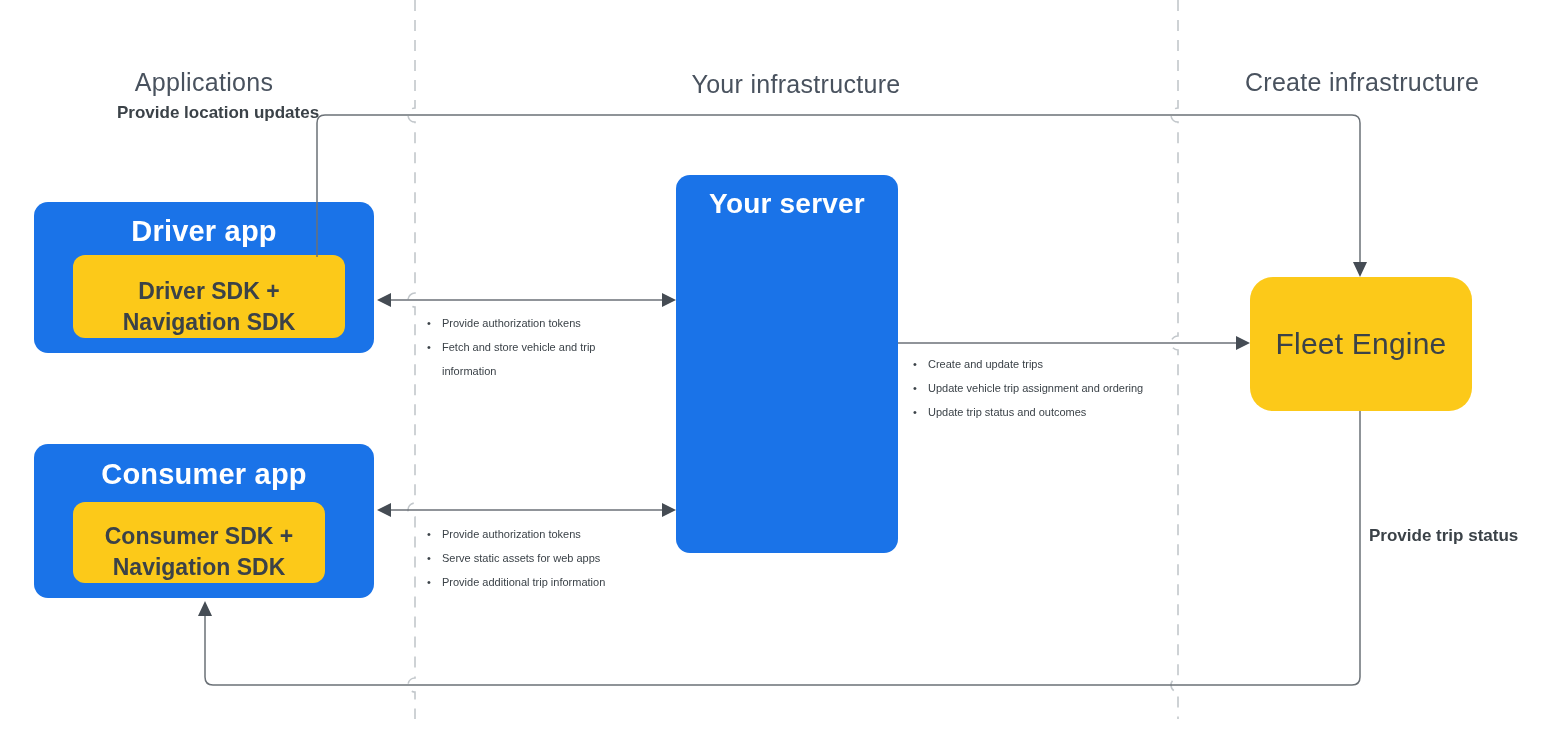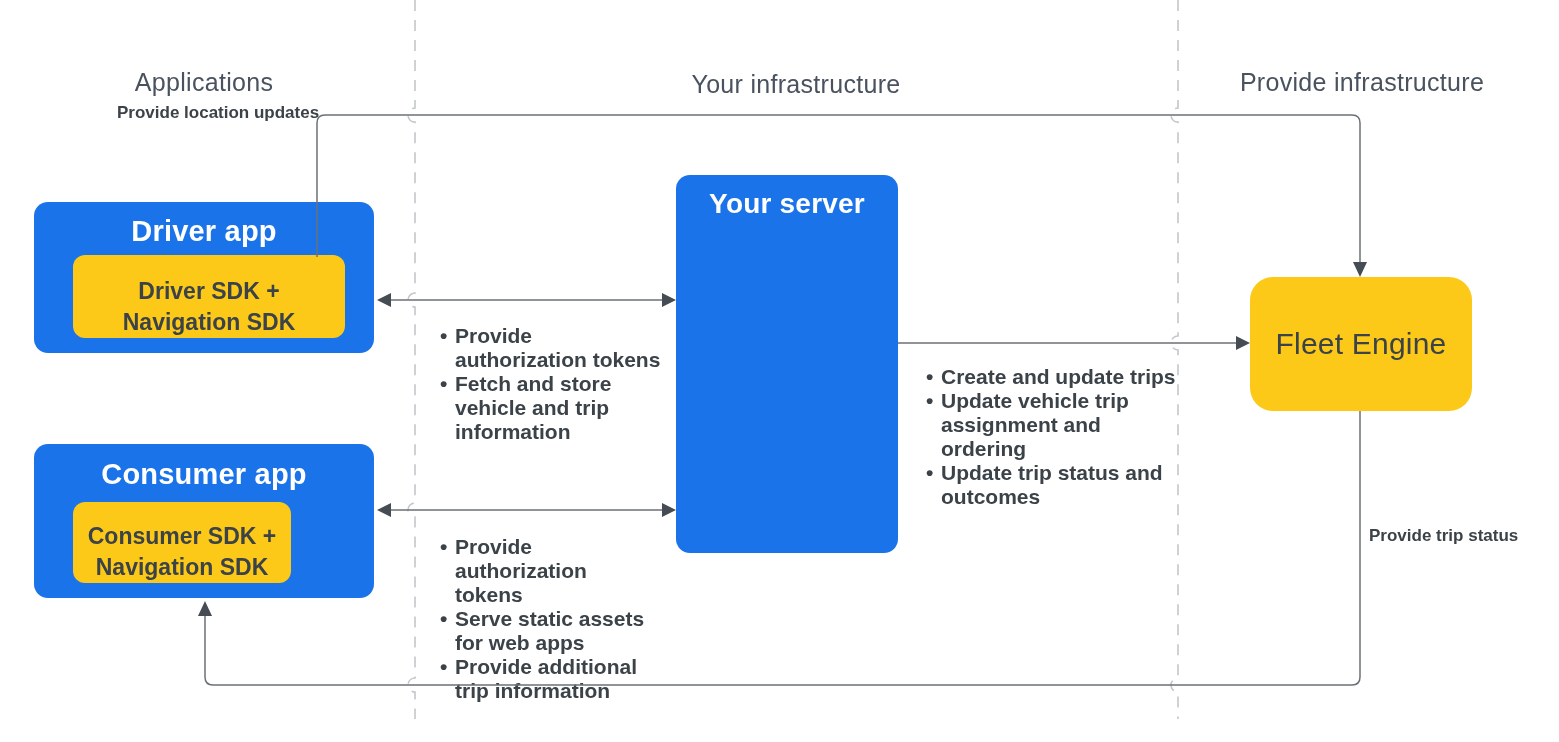--- a/index.html
+++ b/index.html
@@ -78,24 +78,24 @@
   .edge-label{
     position:absolute;
     font-size:17px;
     font-weight:700;
     color:var(--dark-text);
     white-space:nowrap;
   }
   
   .edge-list{
     position:absolute;
-    margin:16px;padding:0;
+    margin:3px;padding:0;
     list-style:none;
-    font-size:21px;
-    font-weight:700;
+    font-size:11px;
+    font-weight:400;
     color:var(--dark-text);
     line-height:24px;
   }
   .edge-list li{
     position:relative;
     padding-left:15px;
   }
   .edge-list li::before{
     content:"\2022";
     position:absolute;
@@ -111,33 +111,33 @@
   .dash{fill:none;stroke:var(--dashed-line);stroke-width:1.6;stroke-dasharray:11 9;}
   .arrow{fill:var(--arrow);stroke:none;}
 </style>
 </head>
 <body>
 
 <div id="stage">
 
   <div class="col-header" style="left:204px;top:32px;">Applications</div>
   <div class="col-header" style="left:796px;top:34px;">Your infrastructure</div>
-  <div class="col-header" style="left:1362px;top:32px;">Provide infrastructure</div>
+  <div class="col-header" style="left:1362px;top:32px;">Create infrastructure</div>
 
   <div class="blue-box" style="left:34px;top:202px;width:340px;height:151px;">
     <div class="blue-title" style="top:13px;">Driver app</div>
     <div class="yellow-box" style="left:39px;top:53px;width:272px;height:83px;">
       <span>Driver SDK +</span>
       <span>Navigation SDK</span>
     </div>
   </div>
 
   <div class="blue-box" style="left:34px;top:444px;width:340px;height:154px;">
     <div class="blue-title" style="top:14px;">Consumer app</div>
-    <div class="yellow-box" style="left:39px;top:58px;width:218px;height:81px;">
+    <div class="yellow-box" style="left:39px;top:58px;width:252px;height:81px;">
       <span>Consumer SDK +</span>
       <span>Navigation SDK</span>
     </div>
   </div>
 
   <div class="blue-box" style="left:676px;top:175px;width:222px;height:378px;">
     <div class="blue-title" style="top:13px;font-size:28px;">Your server</div>
   </div>
 
   <div class="fleet-box" style="left:1250px;top:277px;width:222px;height:134px;">

